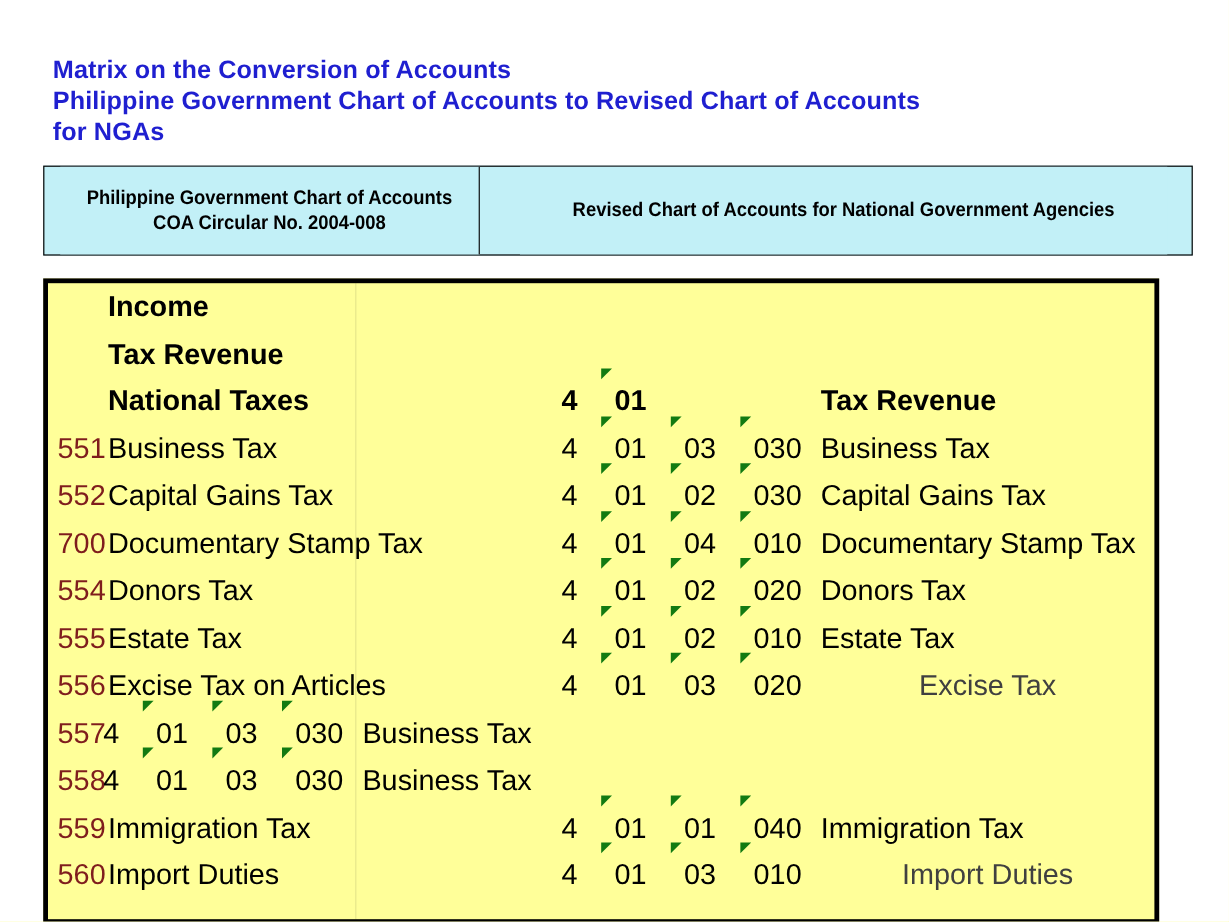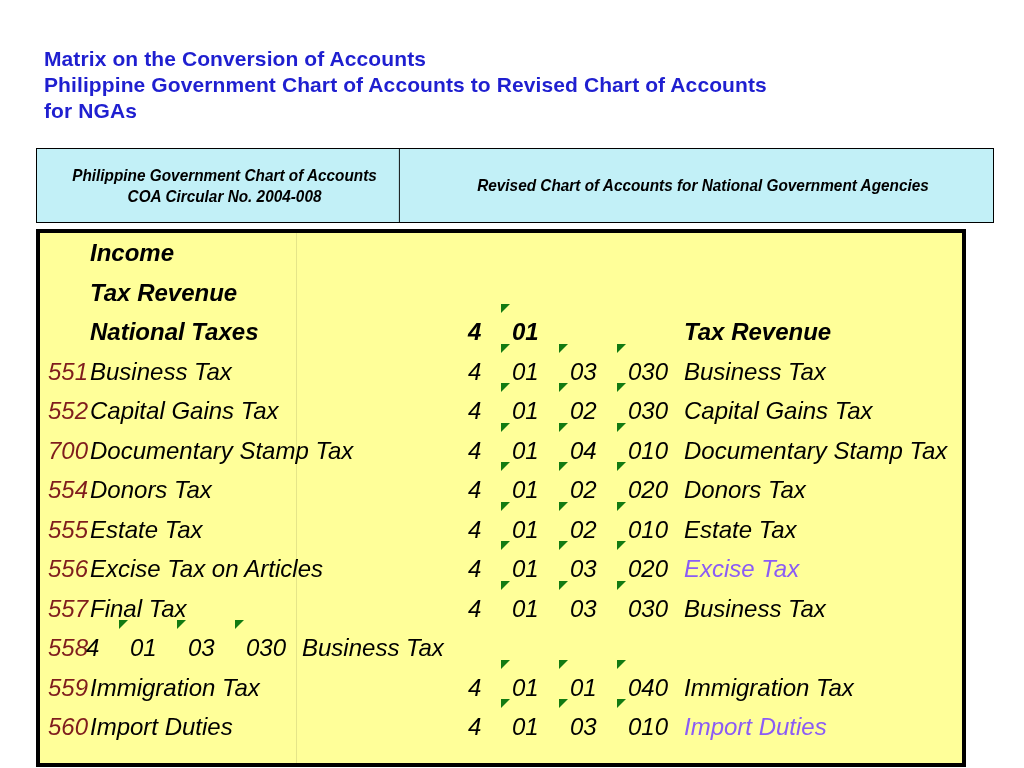--- a/index.html
+++ b/index.html
@@ -34,23 +34,22 @@
     font-size: 21px;
     line-height: 26px;
     letter-spacing: 0.1px;
     white-space: pre;
   }
 
   
   .matrix-table {
     position: absolute;
     left: 36px;
-    top: 148px;
+    top: 138px;
     width: 958px;
-    font-style: italic;
   }
 
   .header-row {
     display: flex;
     width: 958px;
     height: 75px;
     box-sizing: border-box;
     border: 1px solid #000000;
     background: #c2f0f7;
   }
@@ -79,21 +78,21 @@
     transform: scaleX(0.93);
   }
   .header-cell-left .hdr-sub {
     display: block;
   }
 
   .body-box {
     position: relative;
     width: 930px;
     box-sizing: border-box;
-    margin-top: 6px;
+    margin-top: 19px;
     border: 4px solid #000000;
     background: #ffff99;
     padding: 6px 0 10px 0;
   }
   .body-divider {
     position: absolute;
     top: 0;
     bottom: 0;
     left: 256px;
     width: 1px;
@@ -166,21 +165,21 @@
   }
 
   
   .row.bold .lname,
   .row.bold .lcode,
   .row.bold .rcodes,
   .row.bold .rname {
     font-weight: bold;
   }
   .row.bold .seg-2 { width: 54px; }
-  .rname.red { color: #8b5cf6; }
+  .rname.red { color: #404040; text-align: center; }
 
   .spacer-row .rcodes,
   .spacer-row .rname { visibility: hidden; }
 </style>
 </head>
 <body>
 
 <div id="slide">
 
   <div class="title-block">
@@ -288,21 +287,20 @@
             <div class="rcodes">
               <span class="seg seg-1"><span class="txt">4</span></span>
               <span class="seg seg-2"><span class="gm"></span><span class="txt">01</span></span>
               <span class="seg seg-3"><span class="gm"></span><span class="txt">03</span></span>
               <span class="seg seg-4"><span class="gm"></span><span class="txt">020</span></span>
             </div>
             <div class="rname red">Excise Tax</div>
           </div>
           <div class="row">
             <div class="lcode">557</div>
-            <div class="lname">Final Tax</div>
             <div class="rcodes">
               <span class="seg seg-1"><span class="txt">4</span></span>
               <span class="seg seg-2"><span class="gm"></span><span class="txt">01</span></span>
               <span class="seg seg-3"><span class="gm"></span><span class="txt">03</span></span>
               <span class="seg seg-4"><span class="gm"></span><span class="txt">030</span></span>
             </div>
             <div class="rname">Business Tax</div>
           </div>
           <div class="row">
             <div class="lcode">558</div>

